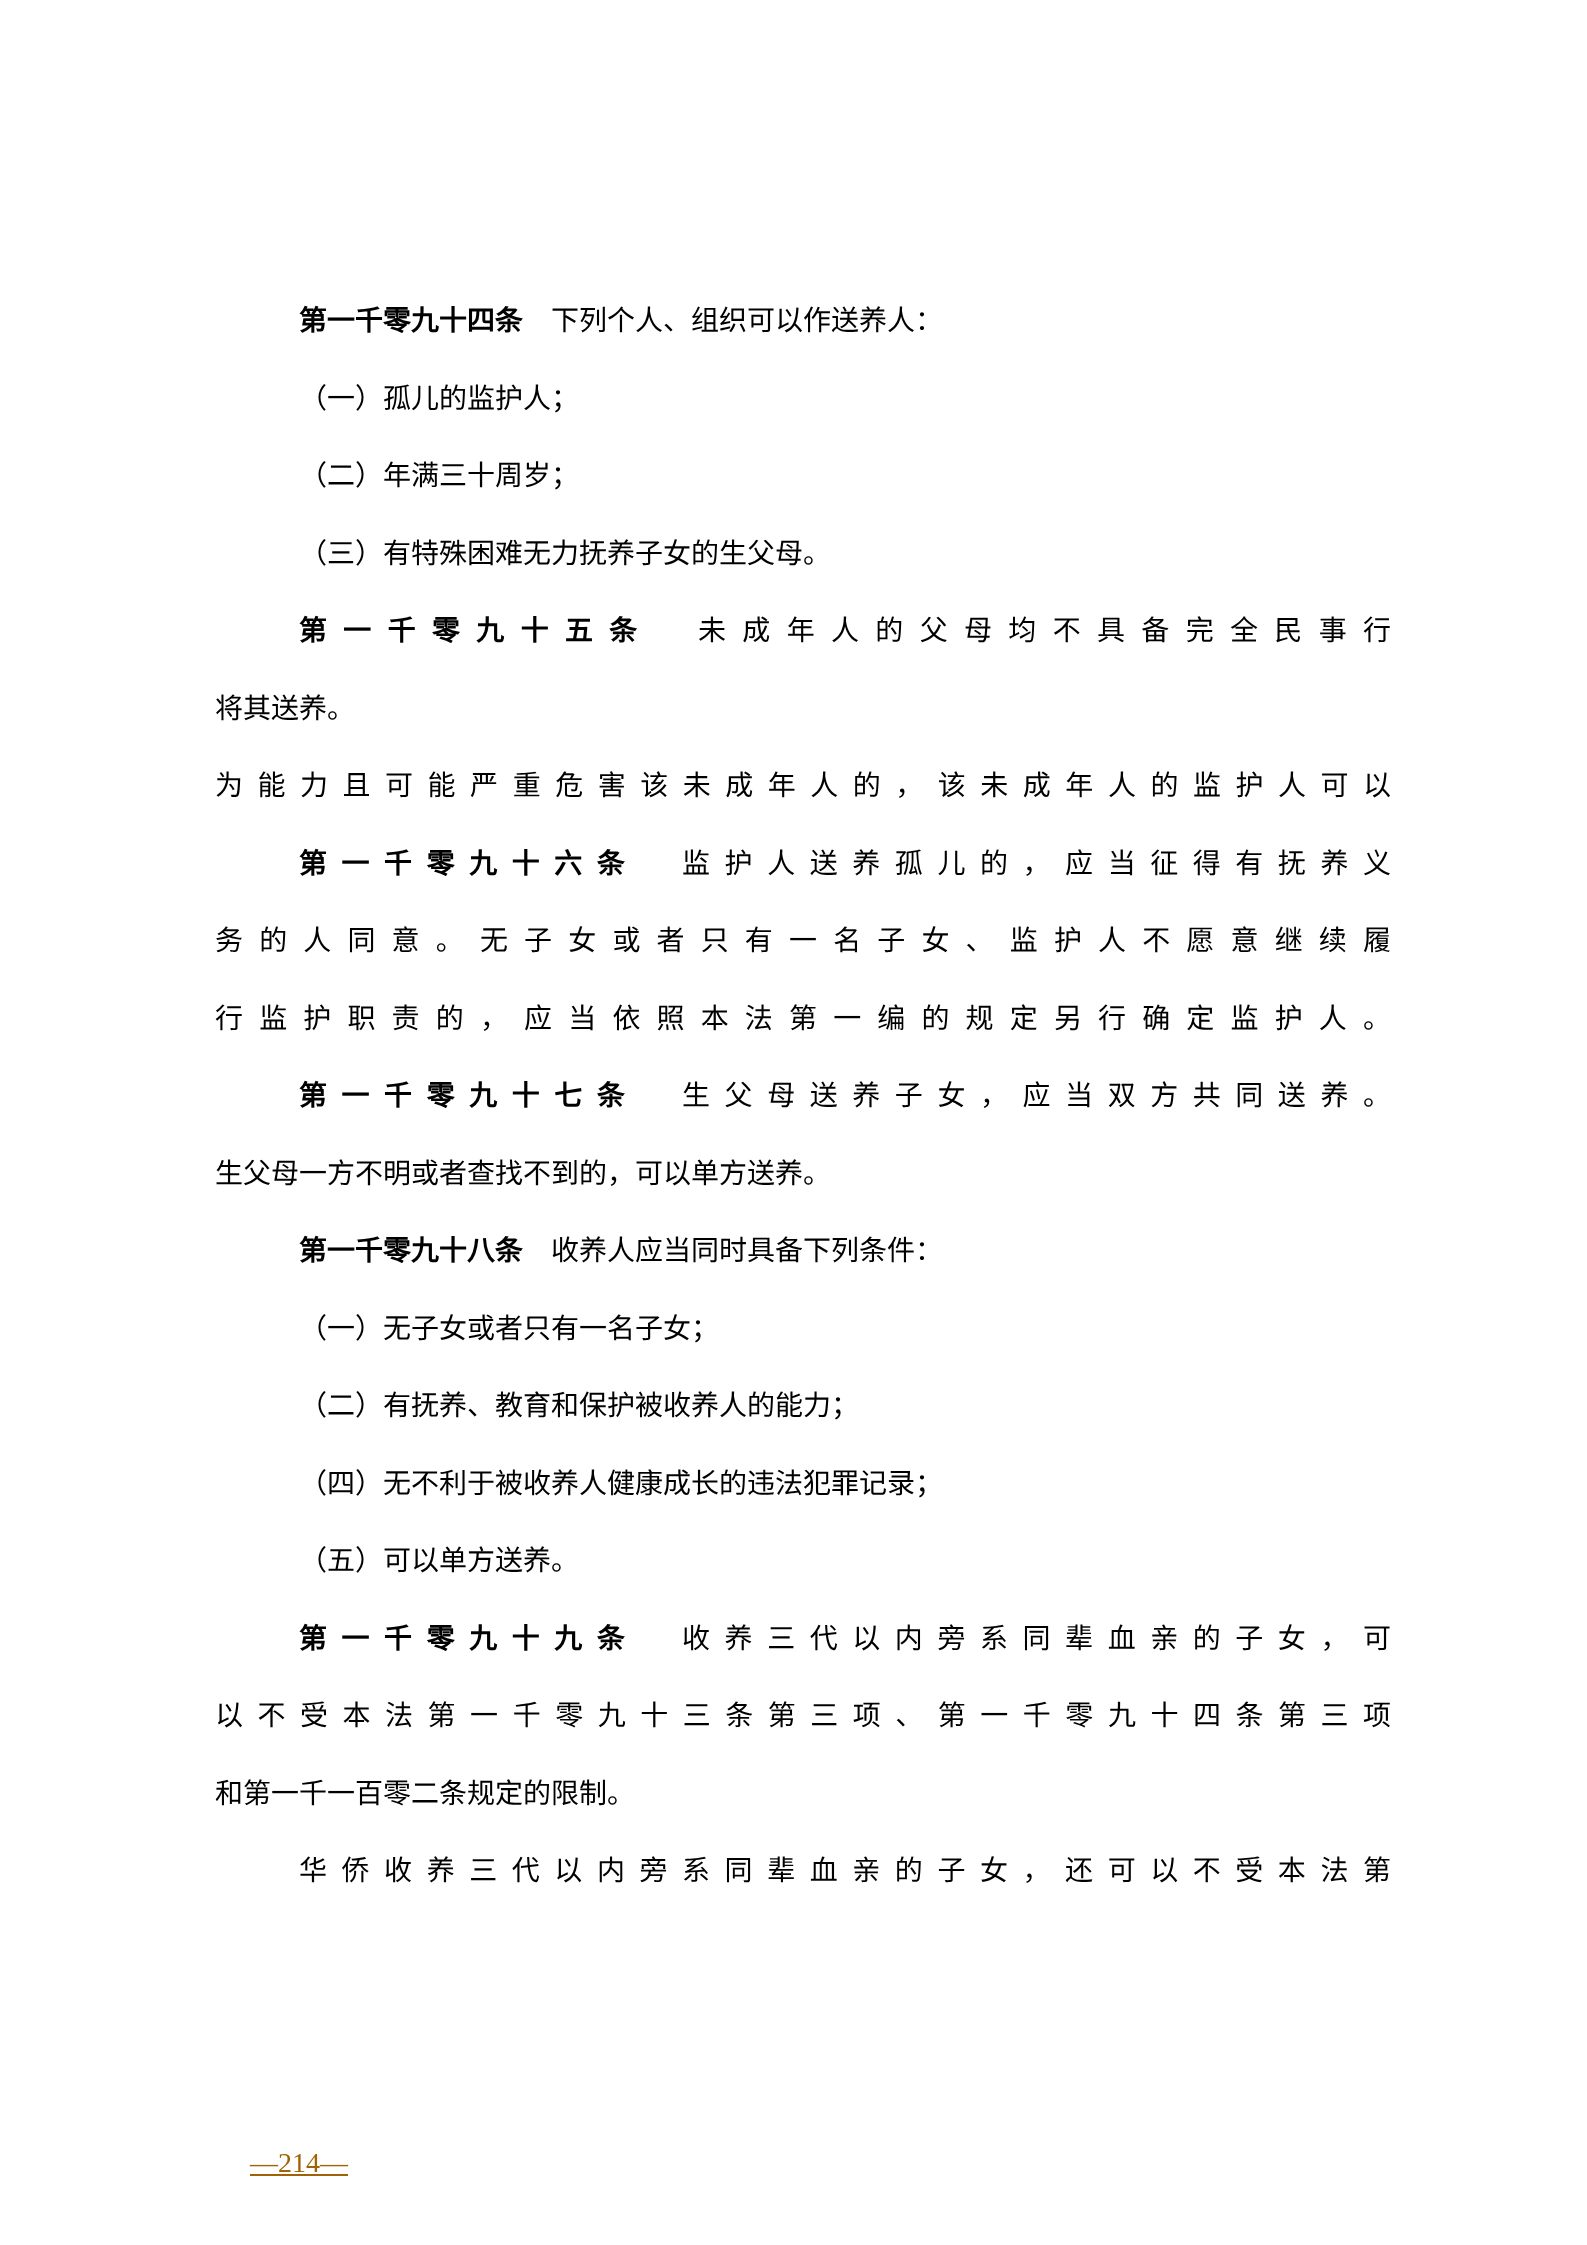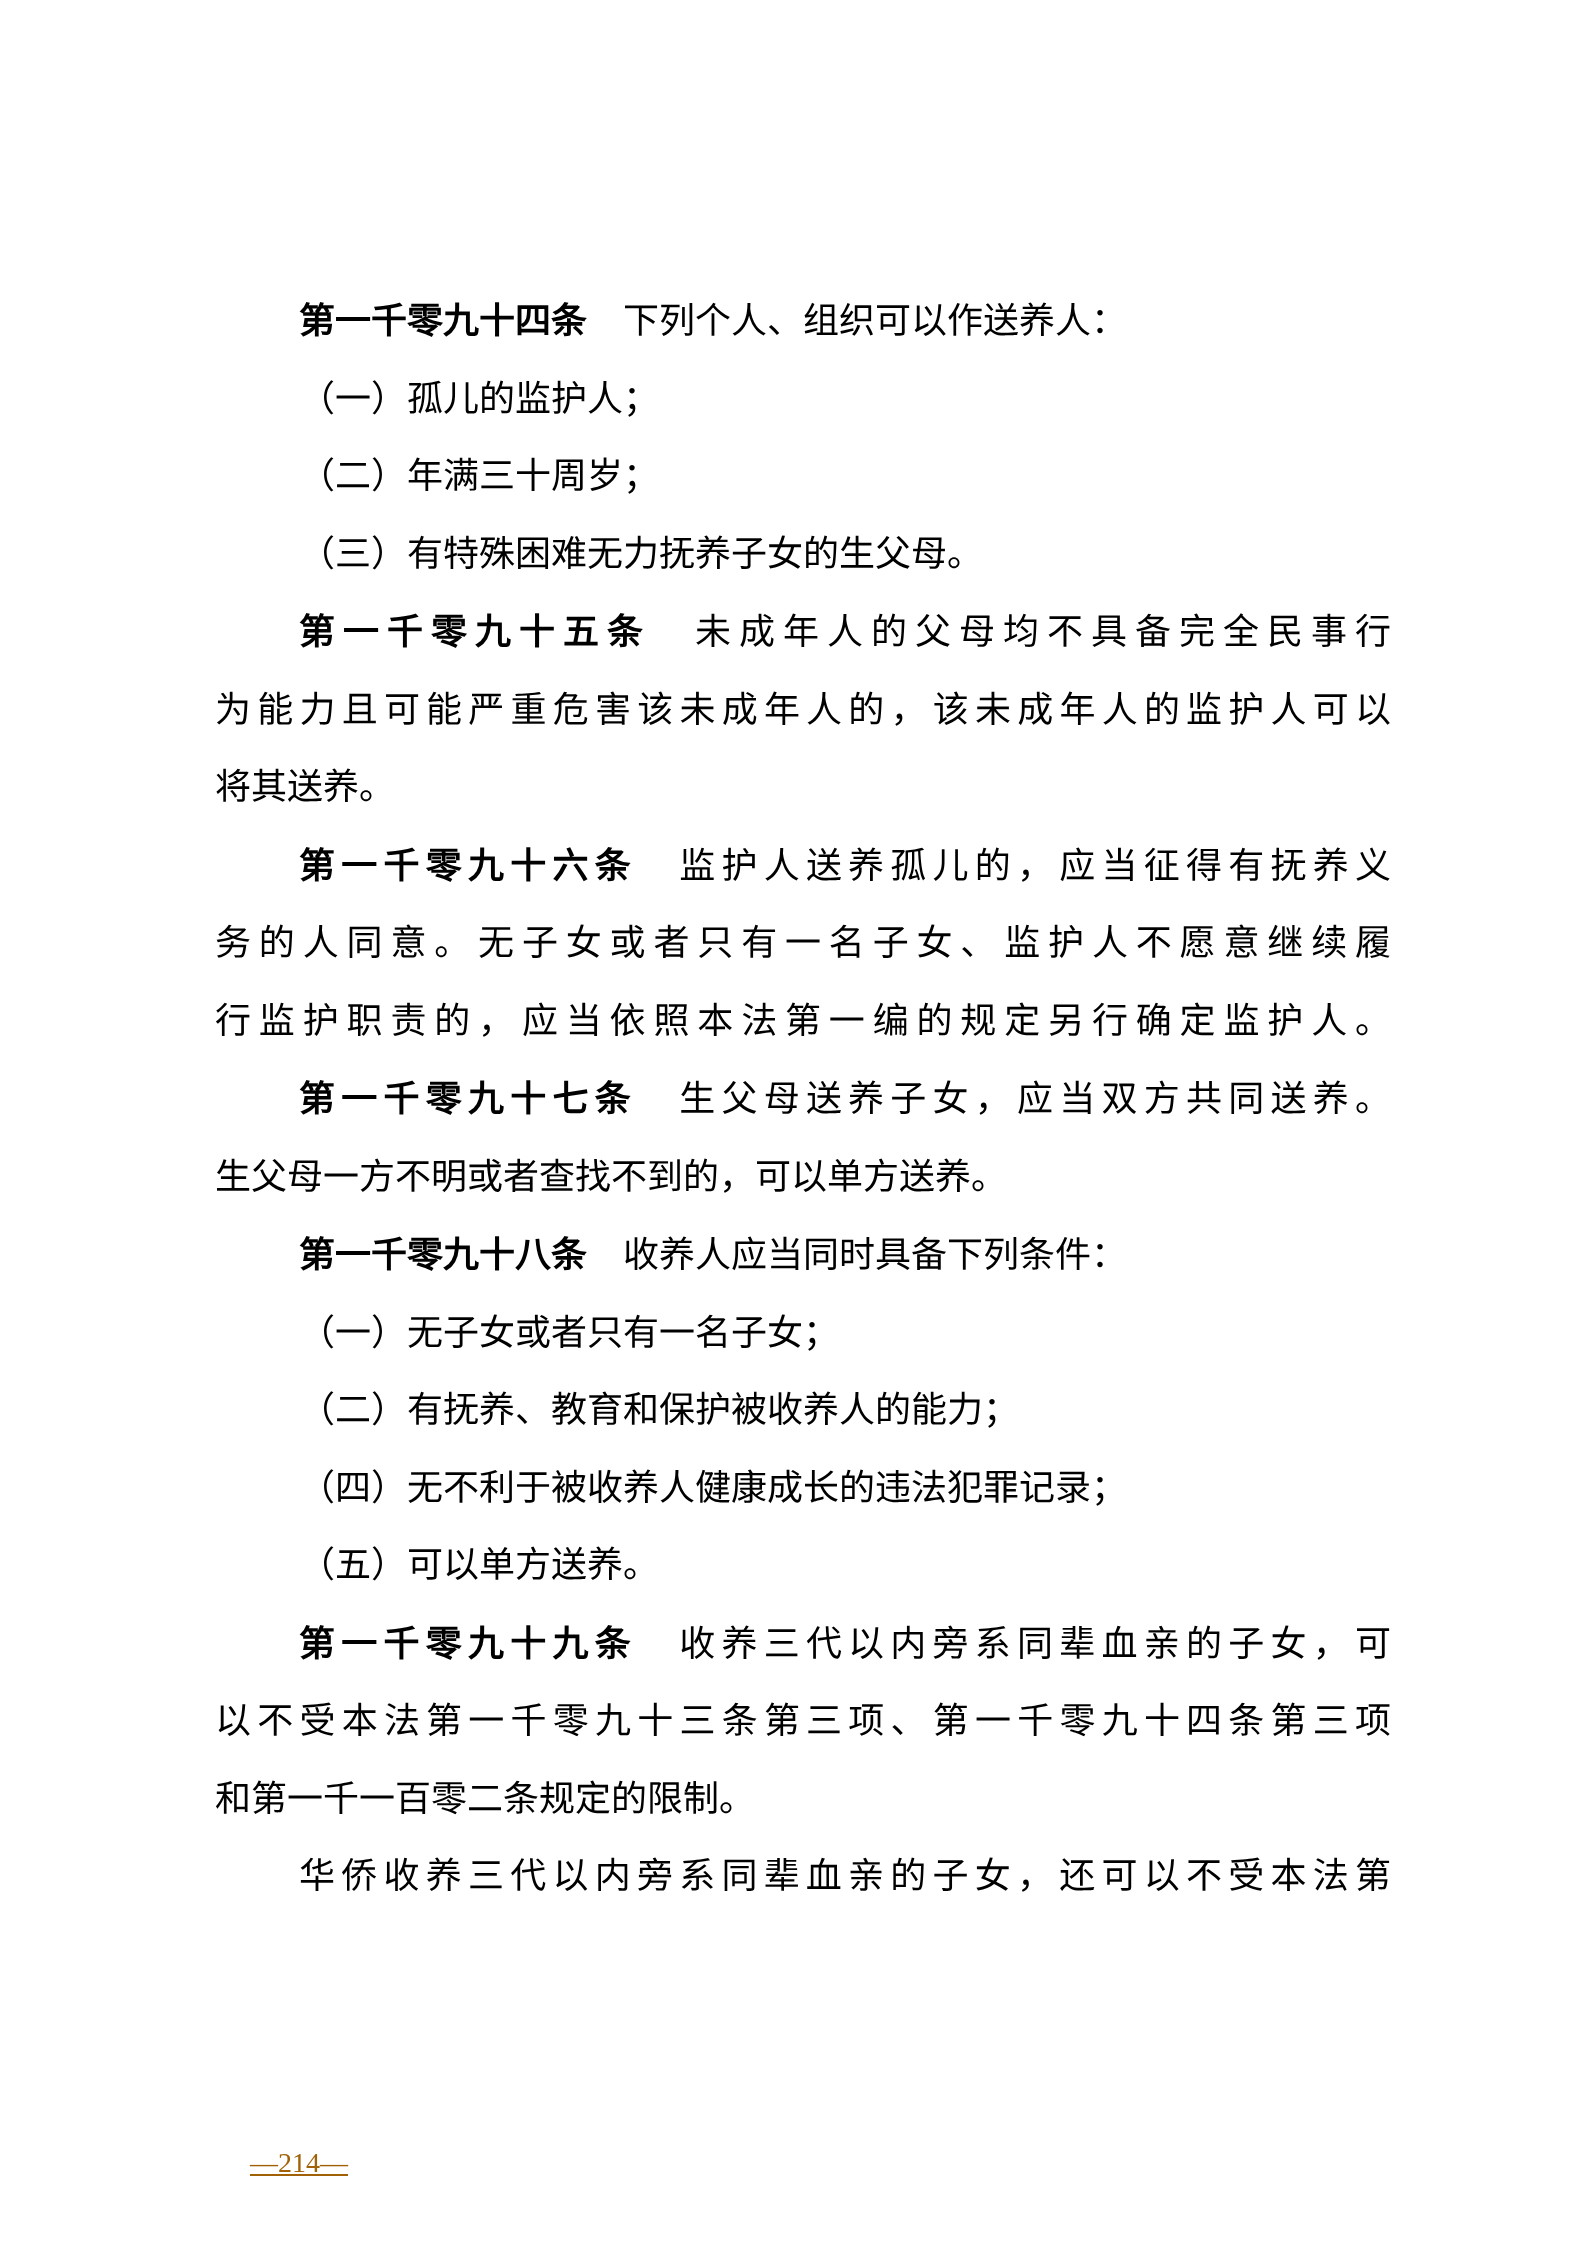--- a/index.html
+++ b/index.html
@@ -14,21 +14,21 @@
     background: #ffffff;
     overflow: hidden;
     color: #000000;
   }
   .body-text {
     position: absolute;
     left: 215px;
     top: 282px;
     width: 1176px;
     font-family: "Liberation Serif", "DejaVu Serif", serif;
-    font-size: 36px;
+    font-size: 28px;
     line-height: 77.5px;
     color: #000000;
   }
   .line {
     margin: 0;
     padding: 0;
     white-space: pre-wrap;
     text-align: left;
   }
   
@@ -67,23 +67,23 @@
     <p class="line indent"><span class="head">第一千零九十四条</span><span>　下列个人、组织可以作送养人：</span></p>
 
     <p class="line indent"><span>（一）孤儿的监护人；</span></p>
 
     <p class="line indent"><span>（二）年满三十周岁；</span></p>
 
     <p class="line indent"><span>（三）有特殊困难无力抚养子女的生父母。</span></p>
 
     <p class="line indent j"><span class="head">第一千零九十五条</span><span>　未成年人的父母均不具备完全民事行</span></p>
 
+    <p class="line"><span>将其送养。</span></p>
+
     <p class="line j"><span>为能力且可能严重危害该未成年人的，该未成年人的监护人可以</span></p>
-
-    <p class="line"><span>将其送养。</span></p>
 
     <p class="line indent j"><span class="head">第一千零九十六条</span><span>　监护人送养孤儿的，应当征得有抚养义</span></p>
 
     <p class="line j"><span>务的人同意。无子女或者只有一名子女、监护人不愿意继续履</span></p>
 
     <p class="line j"><span>行监护职责的，应当依照本法第一编的规定另行确定监护人。</span></p>
 
     <p class="line indent j"><span class="head">第一千零九十七条</span><span>　生父母送养子女，应当双方共同送养。</span></p>
 
     <p class="line"><span>生父母一方不明或者查找不到的，可以单方送养。</span></p>

